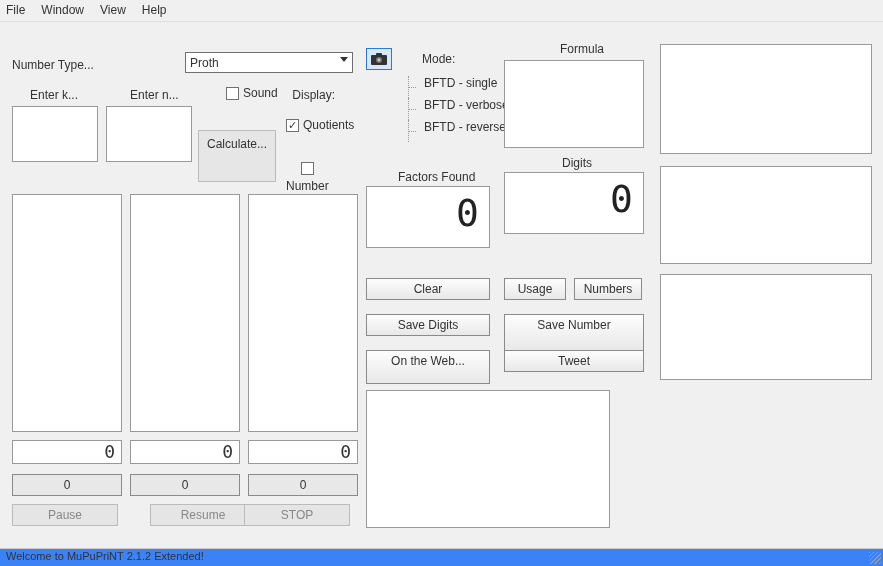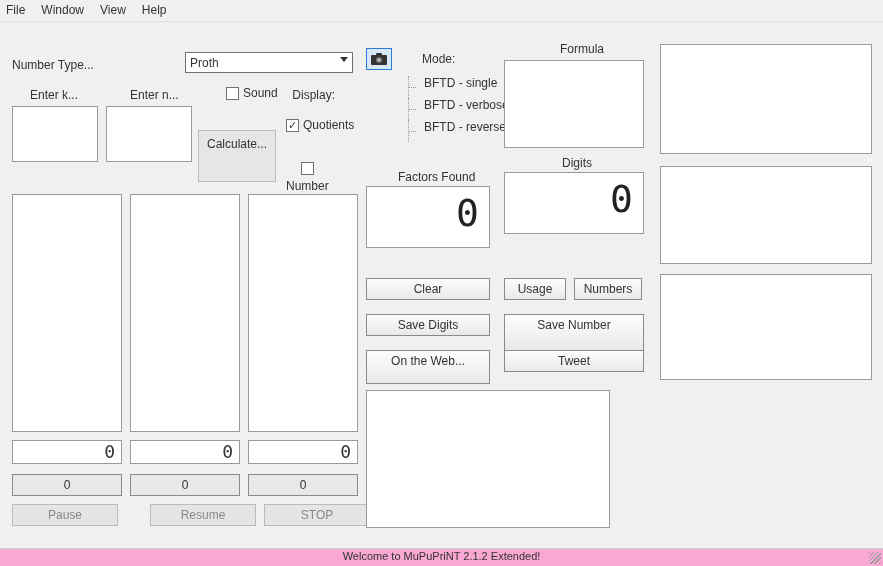--- a/index.html
+++ b/index.html
@@ -1,20 +1,20 @@
 <!DOCTYPE html>
 <html><head>
 <meta charset="utf-8">
 <style>
 * { box-sizing: border-box; margin: 0; padding: 0; font-family: "Segoe UI", Tahoma, sans-serif; }
 body { width: 883px; height: 566px; background: #f0f0f0; font-size: 12px; color: #333; position: relative; overflow: hidden; }
 .menubar { height: 22px; background: #f0f0f0; border-bottom: 1px solid #e0e0e0; padding: 3px 6px; display: flex; gap: 16px; }
 .menubar span { cursor: default; }
 .content { position: absolute; top: 22px; left: 0; right: 0; bottom: 18px; }
-.statusbar { position: absolute; bottom: 0; left: 0; right: 0; height: 18px; border-top: 1px solid #ccc; padding: 1px 6px; font-size: 11px; background: #f9a8d4; text-align: center; }
+.statusbar { position: absolute; bottom: 0; left: 0; right: 0; height: 18px; border-top: 1px solid #ccc; padding: 1px 6px; font-size: 11px; background: #3b82f6; }
 .statusbar .grip { position: absolute; right: 2px; bottom: 2px; width: 12px; height: 12px; background: repeating-linear-gradient(135deg, #999 0 1px, transparent 1px 3px); }
 
 .label { font-size: 12px; color: #333; }
 .whitebox { background: #fff; border: 1px solid #999; }
 .btn { background: linear-gradient(#fdfdfd,#e8e8e8); border: 1px solid #8a8a8a; font-size: 12px; padding: 3px 6px; text-align: center; cursor: default; }
 .btn.flat { background: #e8e8e8; }
 .btn.disabled { color: #888; background: #e5e5e5; border-color: #bbb; }
 .chk { width: 13px; height: 13px; border: 1px solid #707070; background: #fff; display: inline-flex; align-items: center; justify-content: center; font-size: 11px; line-height: 1; }
 .sevenseg { font-family: "Consolas", monospace; font-size: 38px; letter-spacing: 2px; color: #222; text-align: right; padding: 4px 8px; }
 .combo { background: #fff; border: 1px solid #707070; height: 21px; display: flex; align-items: center; padding: 0 4px; position: relative; }
@@ -37,21 +37,21 @@
 #big2 { left: 130px; }
 #big3 { left: 248px; }
 
 .smallseg { position: absolute; top: 418px; height: 24px; width: 110px; background: #fff; border: 1px solid #999; font-family: Consolas, monospace; font-size: 18px; text-align: right; padding: 0 6px; line-height: 22px; }
 #seg1 { left: 12px; } #seg2 { left: 130px; } #seg3 { left: 248px; }
 
 .zerobtn { position: absolute; top: 452px; height: 22px; width: 110px; }
 #zero1 { left: 12px; } #zero2 { left: 130px; } #zero3 { left: 248px; }
 
 .ctrlbtn { position: absolute; top: 482px; height: 22px; width: 106px; }
-#pauseBtn { left: 12px; } #resumeBtn { left: 130px; margin-left: 20px; } #stopBtn { left: 264px; }
+#pauseBtn { left: 12px; } #resumeBtn { left: 130px; margin-left: 20px; } #stopBtn { left: 244px; }
 
 #cameraBtn { position: absolute; top: 26px; left: 366px; width: 26px; height: 22px; border: 1px solid #2a7ad4; background: #d7e8fb; display: flex; align-items: center; justify-content: center; }
 
 #modeLabel { position: absolute; top: 30px; left: 422px; }
 .tree { position: absolute; top: 54px; left: 404px; font-size: 12px; }
 .tree .row { display: flex; height: 22px; gap: 6px; }
 .tree .conn { width: 14px; height: 22px; position: relative; }
 .tree .conn::before { content:""; position:absolute; left:4px; top:0; bottom:0; border-left:1px dotted #999; }
 .tree .conn::after { content:""; position:absolute; left:4px; top:11px; width:8px; border-top:1px dotted #999; }
 .tree .conn.last::before { bottom: 11px; }

